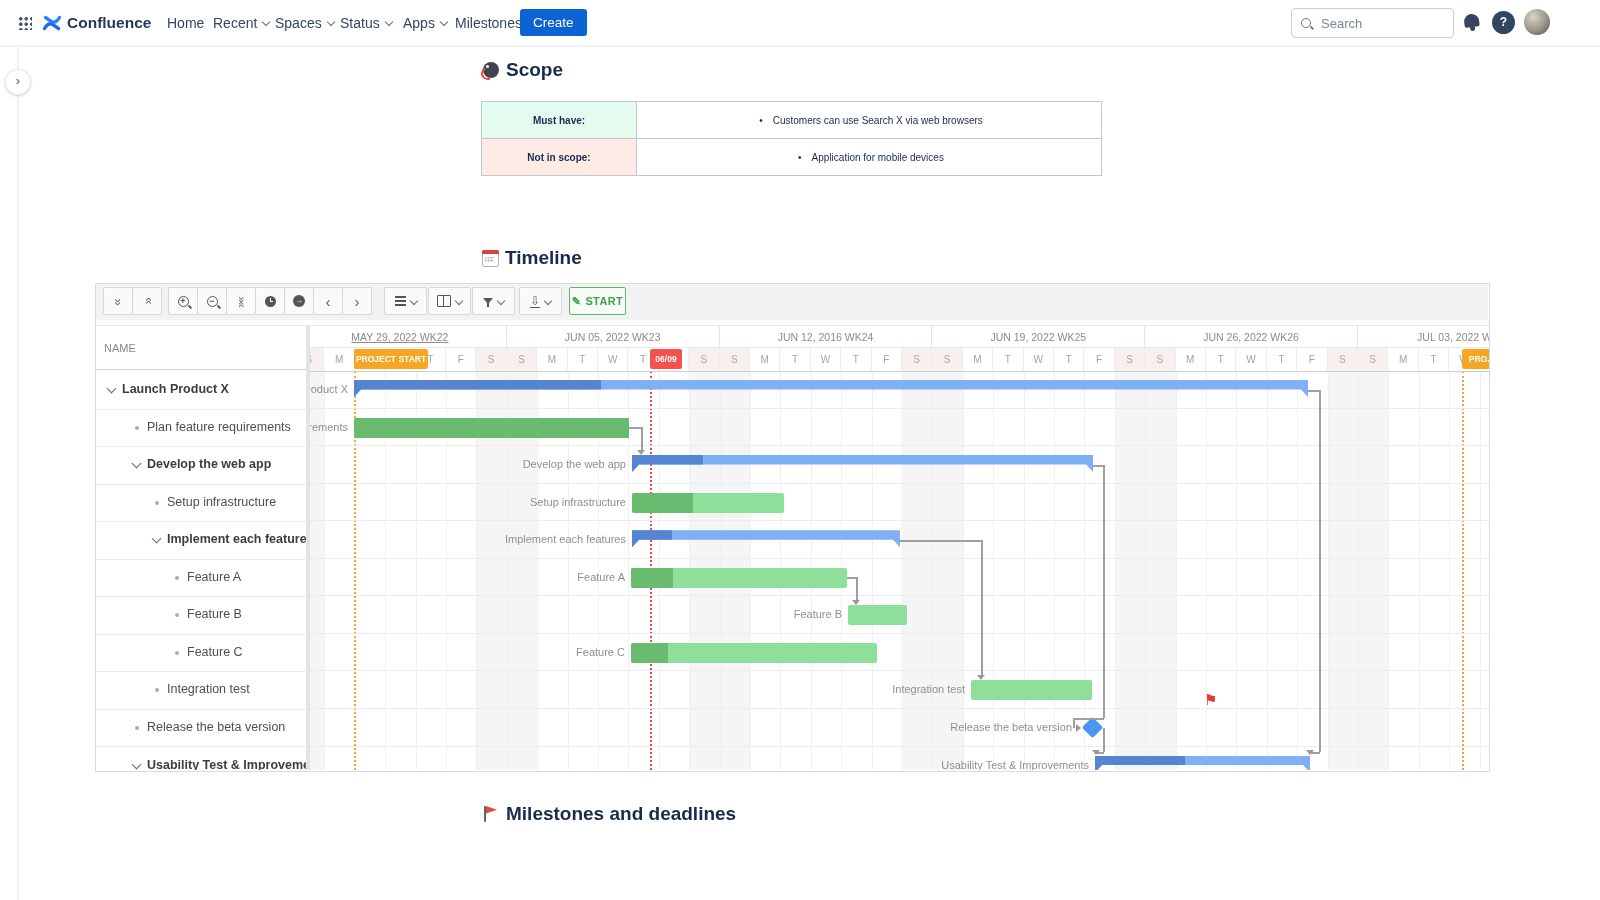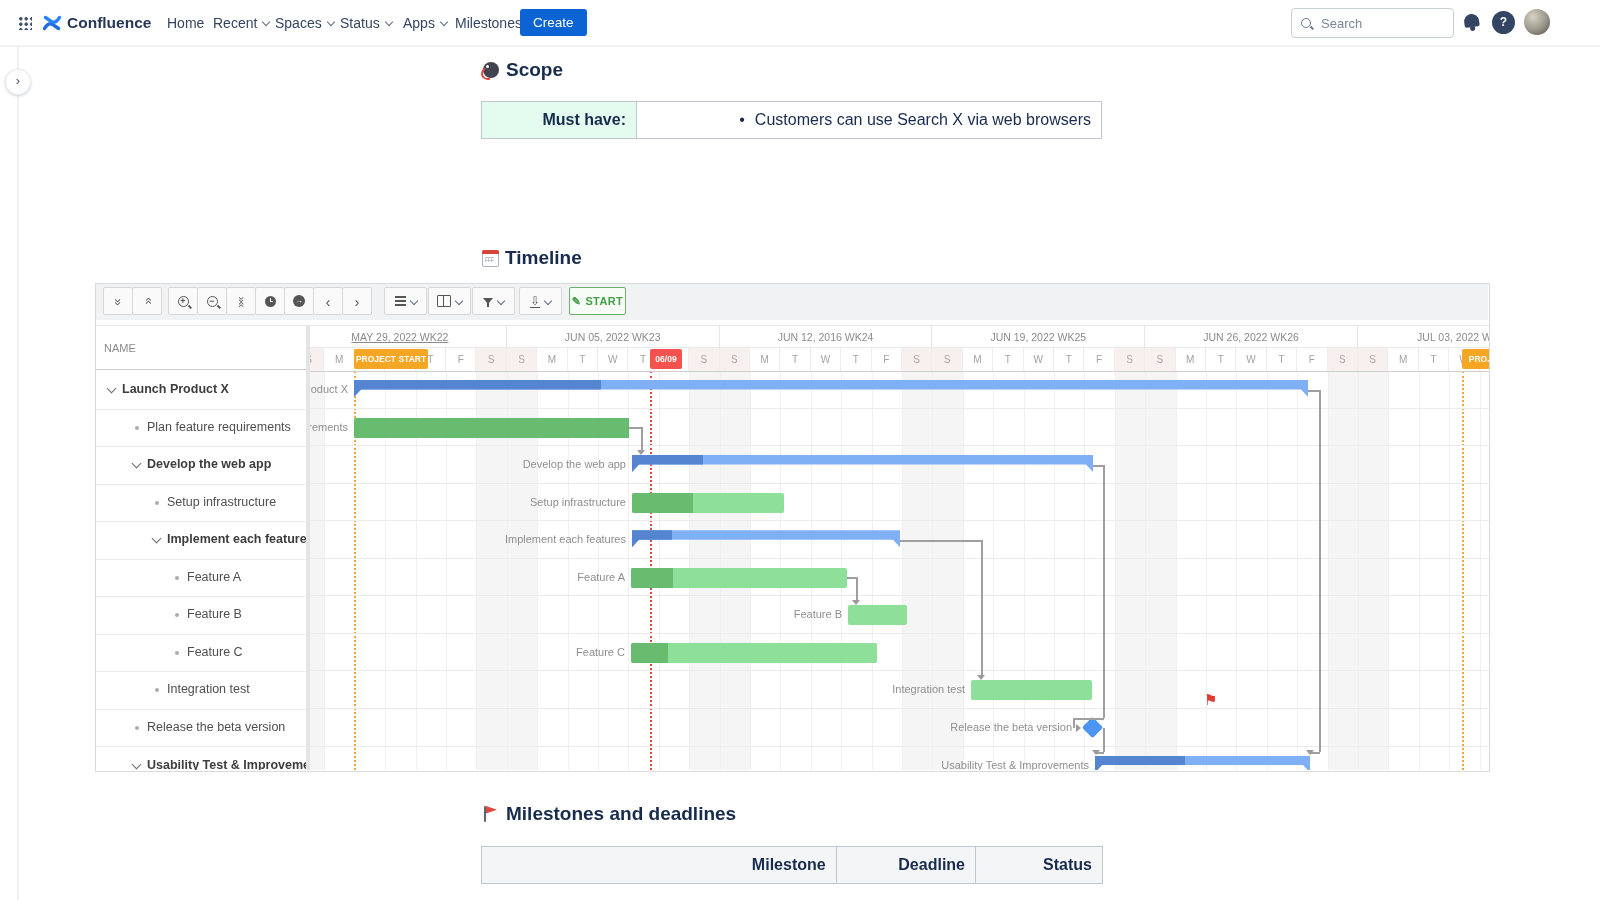--- a/index.html
+++ b/index.html
@@ -54,21 +54,21 @@
   .cal-ico::after{content:"";position:absolute;left:2px;top:6px;width:9px;height:5px;
            background:linear-gradient(#c3c9d1 1px,transparent 1px),linear-gradient(90deg,#c3c9d1 1px,transparent 1px);
            background-size:3px 3px}
   .flag-ico{position:absolute;width:14px;height:16px}
   .flag-ico::before{content:"";position:absolute;left:1px;top:0;width:2px;height:16px;background:#5c6470;border-radius:1px}
   .flag-ico::after{content:"";position:absolute;left:3px;top:0;width:11px;height:10px;background:#e2483d;
            clip-path:polygon(0 0,100% 38%,0 76%)}
 
   
   .tbl{position:absolute;border-collapse:collapse;font-size:14px;color:#172b4d}
-  .tbl td,.tbl th{border:1px solid #c1c7d0;padding:0 10px;height:36px;text-align:right;font-size:16px}
+  .tbl td,.tbl th{border:1px solid #c1c7d0;padding:0 10px;height:36px;text-align:center;font-size:10px}
   .lblcell{font-weight:bold;width:134px}
   .bg-green{background:#e3fcef}.bg-yellow{background:#fffae6}.bg-red{background:#ffebe6}
   .bullet{display:inline-block;margin:0 10px 0 4px;color:#172b4d}
   #mtable th{background:#f4f5f7;font-weight:bold}
 
   
   #widgetborder{position:absolute;left:95px;top:283px;width:1393px;height:487px;
            border:1px solid #d9dcdf;z-index:30;pointer-events:none}
   #toolbar{position:absolute;left:96px;top:284px;width:1392px;height:36px;background:#f1f2f3}
   .tbtn{position:absolute;top:3px;height:28px;background:#fafafa;border:1px solid #d7d7d7;border-radius:2px;
@@ -194,20 +194,24 @@
   <div id="sideline"></div>
   <div id="sidetoggle">›</div>
 
   <span class="scope-ico" style="left:483px;top:62px"></span>
   <div class="h2" style="left:506px;top:59px">Scope</div>
   <table class="tbl" style="left:481px;top:101px;width:621px">
     <tbody>
         <tr>
       <td class="lblcell bg-green">Must have:</td>
       <td><span class="bullet">•</span><span>Customers can use Search X via web browsers</span></td>
+    </tr>
+    <tr>
+      <td class="lblcell bg-red">Not in scope:</td>
+      <td><span class="bullet">•</span><span>Application for mobile devices</span></td>
     </tr>
   </tbody>
     </table>
 
   <span class="cal-ico" style="left:482px;top:250px"></span>
   <div class="h2" style="left:505px;top:247px">Timeline</div>
 
   <div id="toolbar">
     <div class="tbtn" style="left:7px;width:30px">
         <span class="rot90 ico">»</span>
@@ -481,23 +485,14 @@
       <div class="arr-d" style="left: 667px; top: 304px;"></div>
       <div class="arr-r" style="left: 766px; top: 353px;"></div>
       <div class="arr-d" style="left: 782px; top: 379px;"></div>
       <div class="arr-d" style="left: 996px; top: 379px;"></div>
       <div class="gflag" style="left: 894px; top: 320px;">⚑</div>
     </div>
   <div id="widgetborder"></div>
 
   <span class="flag-ico" style="left:483px;top:806px"></span>
   <div class="h2" style="left:506px;top:803px">Milestones and deadlines</div>
-  <table class="tbl" id="mtable" style="left:481px;top:846px;width:622px">
-    <tbody>
-        <tr>
-      <th style="width:352px">Milestone</th>
-      <th style="width:122px">Deadline</th>
-      <th style="width:110px">Status</th>
-    </tr>
-  </tbody>
-    </table>
 
 </div>
 
 </body></html>

